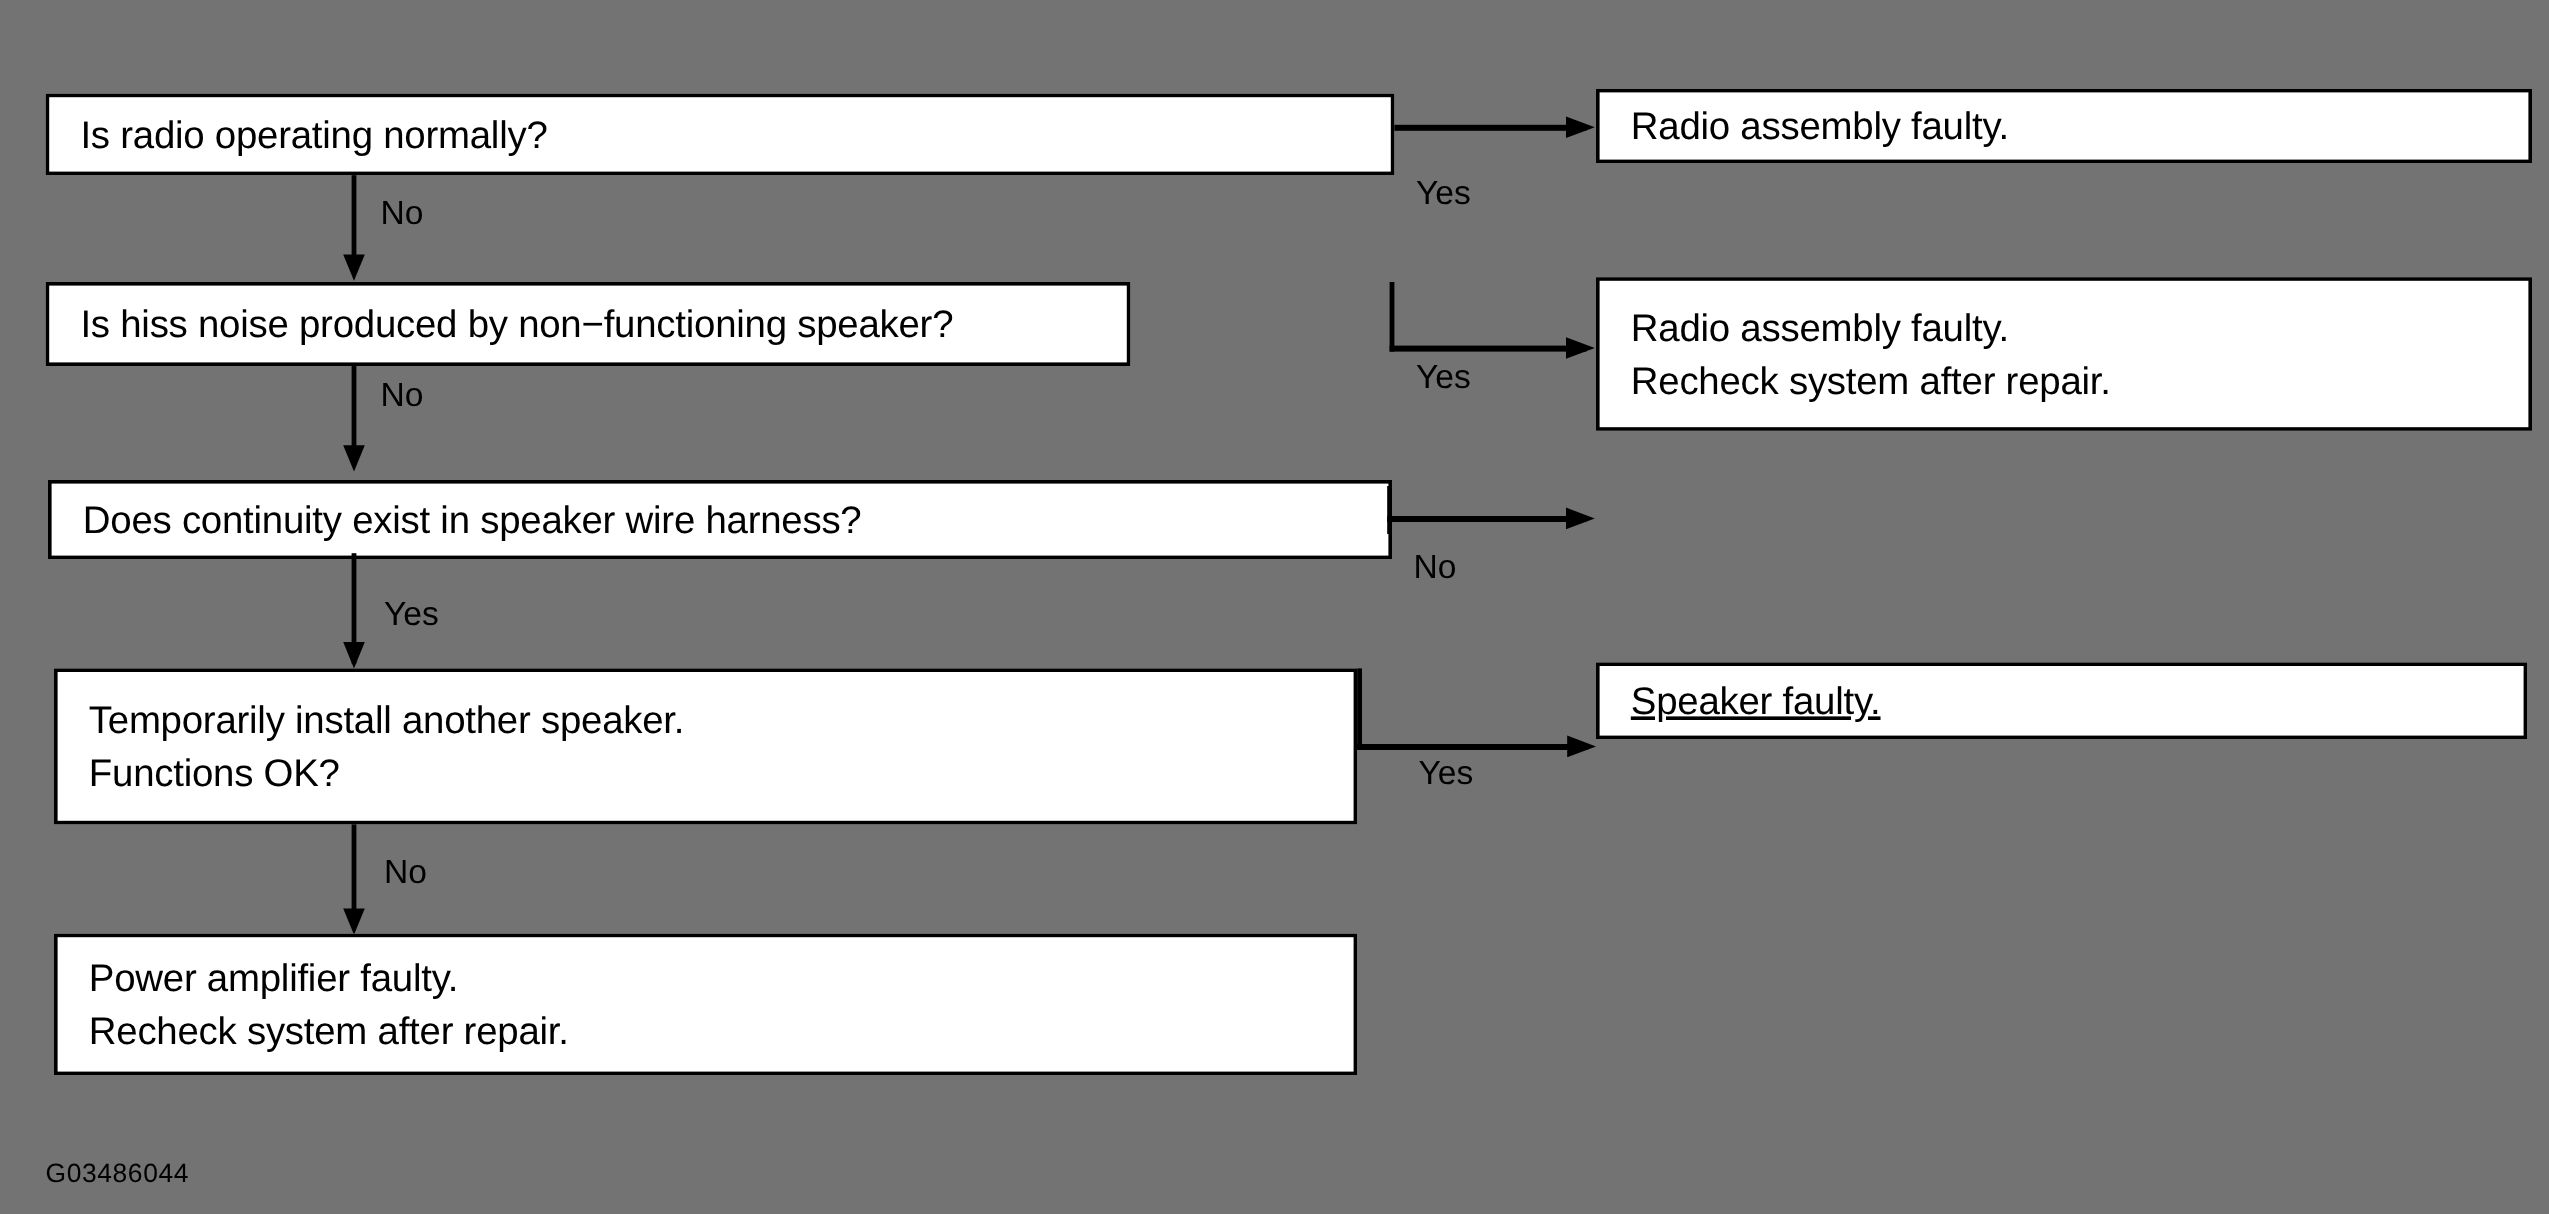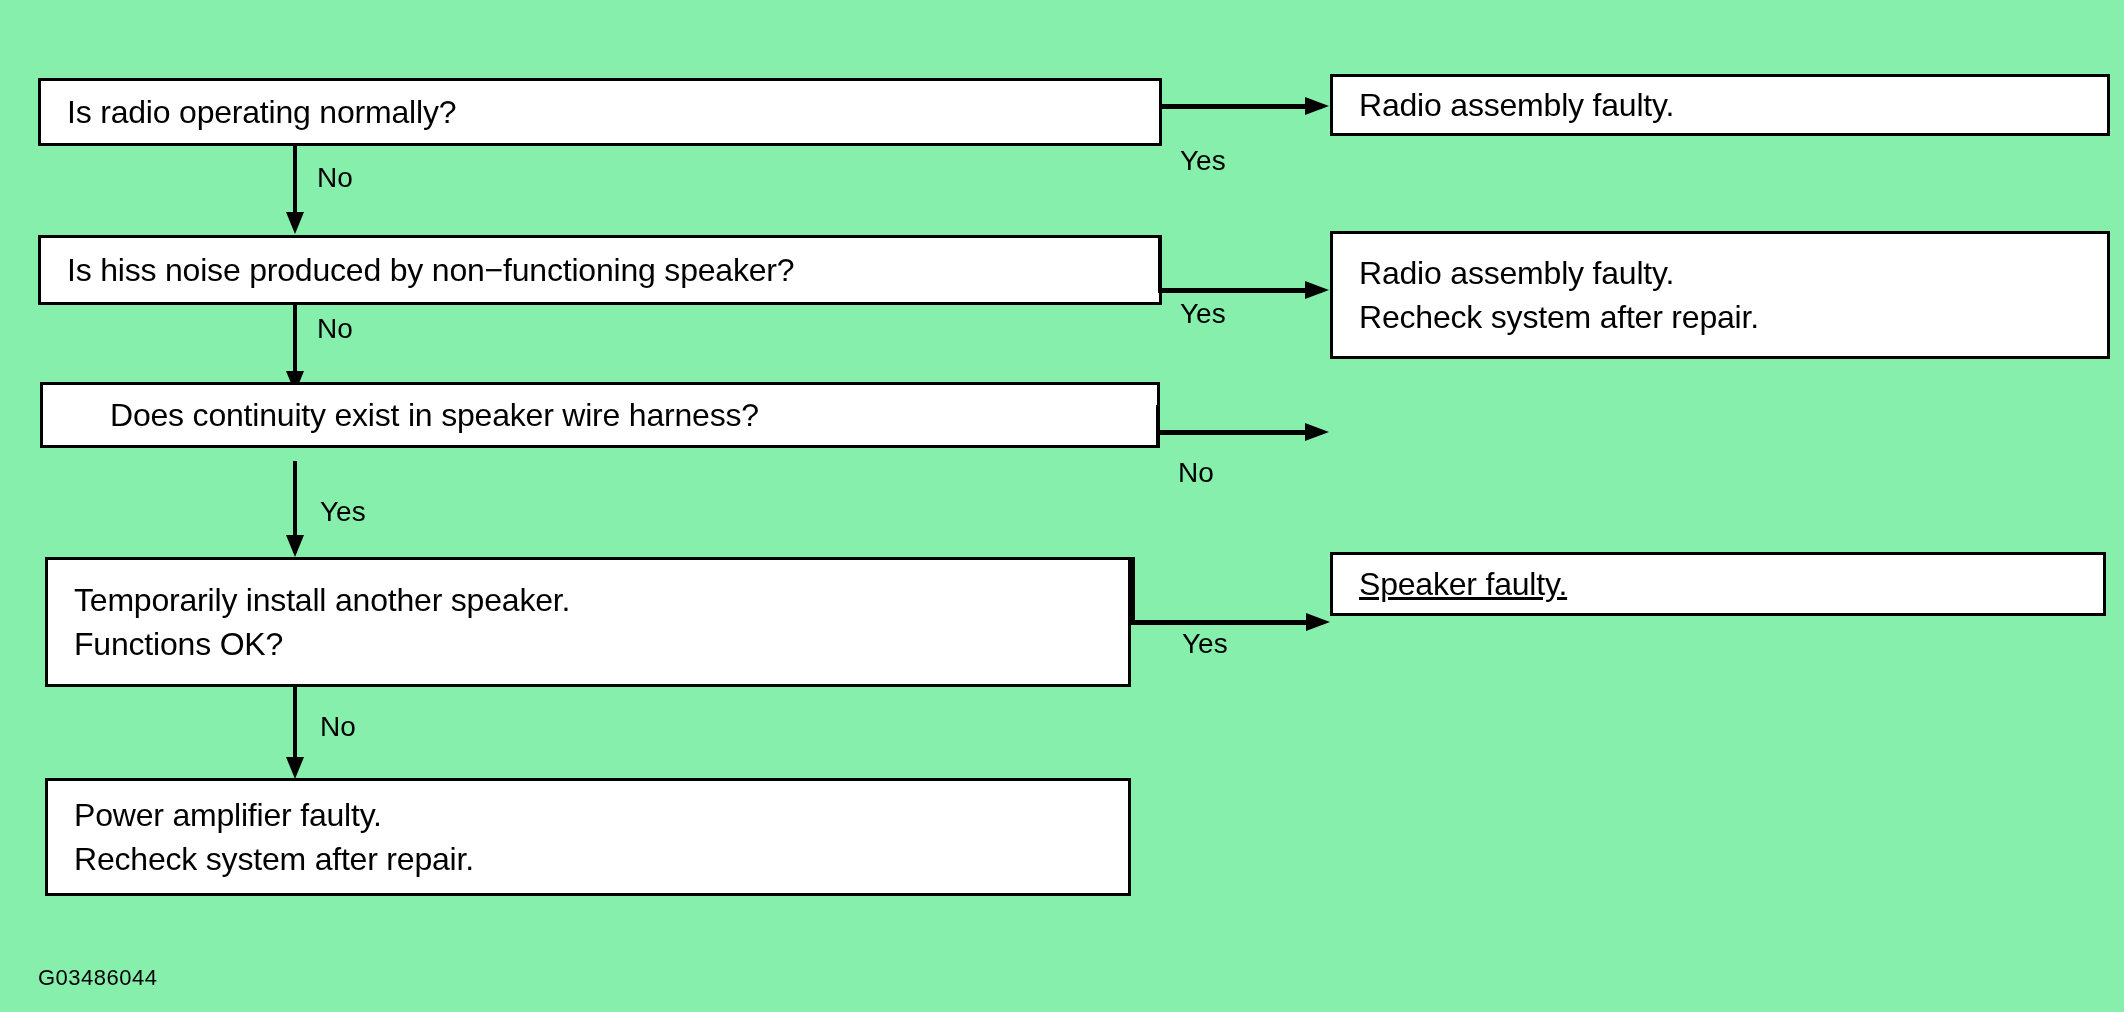--- a/index.html
+++ b/index.html
@@ -8,21 +8,21 @@
     background: #ffffff;
   }
   body {
     font-family: "Liberation Sans", sans-serif;
     color: #000000;
   }
   #canvas {
     position: relative;
     width: 2124px;
     height: 1012px;
-    background: #86efac;
+    background: #737373;
     overflow: hidden;
   }
   .box {
     position: absolute;
     box-sizing: border-box;
     border: 3px solid #000000;
     background: #ffffff;
     display: flex;
     flex-direction: column;
     justify-content: center;
@@ -97,39 +97,39 @@
   <div class="edge-label" style="left:1180px; top:143px;">Yes</div>
 
   <div class="vline" style="left:293px; top:146px; height:68px;"></div>
   <div class="arrow-down" style="left:286px; top:212px;"></div>
   <div class="edge-label" style="left:317px; top:160px;">No</div>
 
   <div class="box" style="left:1330px; top:74px; width:780px; height:62px;">
     <div class="line">Radio assembly faulty.</div>
   </div>
 
-  <div class="box" style="left:38px; top:235px; width:1124px; height:70px;">
+  <div class="box" style="left:38px; top:235px; width:904px; height:70px;">
     <div class="line">Is hiss noise produced by non−functioning speaker?</div>
   </div>
 
   <div class="elbow" style="left:1158px; top:235px; height:58px;"></div>
   <div class="hline" style="left:1158px; top:288px; width:164px;"></div>
   <div class="arrow-right" style="left:1305px; top:281px;"></div>
   <div class="edge-label" style="left:1180px; top:296px;">Yes</div>
 
   <div class="vline" style="left:293px; top:305px; height:68px;"></div>
   <div class="arrow-down" style="left:286px; top:371px;"></div>
   <div class="edge-label" style="left:317px; top:311px;">No</div>
 
   <div class="box" style="left:1330px; top:231px; width:780px; height:128px;">
     <div class="line">Radio assembly faulty.</div>
     <div class="line">Recheck system after repair.</div>
   </div>
 
-  <div class="box" style="left:40px; top:382px; width:1120px; height:66px;padding-left:41px;">
+  <div class="box" style="left:40px; top:400px; width:1120px; height:66px;">
     <div class="line">Does continuity exist in speaker wire harness?</div>
   </div>
 
   <div class="elbow" style="left:1156px; top:405px; height:40px;"></div>
   <div class="hline" style="left:1156px; top:430px; width:166px;"></div>
   <div class="arrow-right" style="left:1305px; top:423px;"></div>
   <div class="edge-label" style="left:1178px; top:455px;">No</div>
 
   <div class="vline" style="left:293px; top:461px; height:92px;"></div>
   <div class="arrow-down" style="left:286px; top:535px;"></div>

